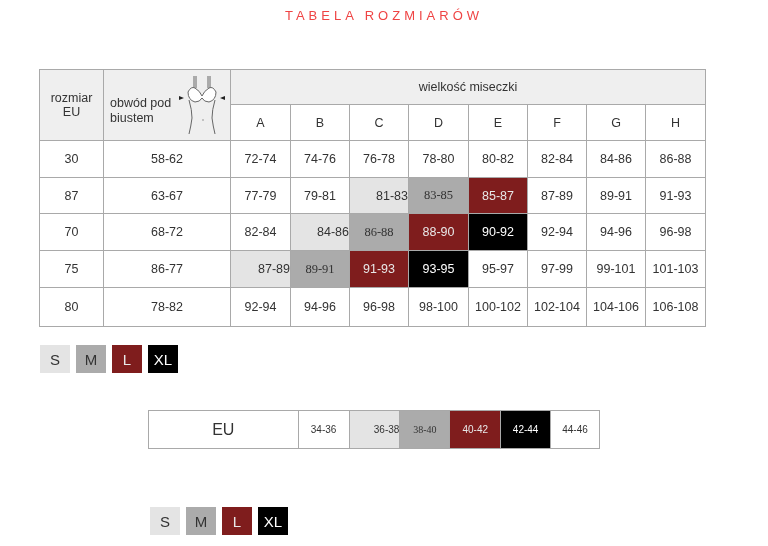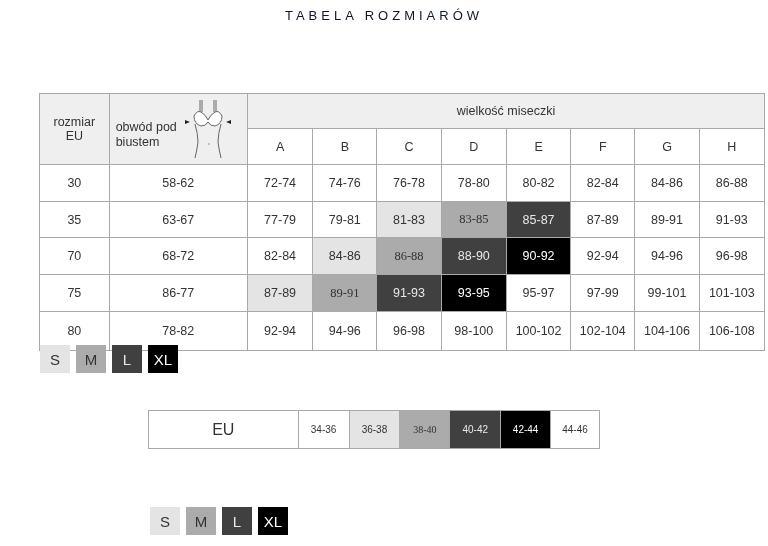--- a/index.html
+++ b/index.html
@@ -1,24 +1,24 @@
 <!DOCTYPE html>
 <html><head>
 <meta charset="utf-8">
 <style>
   html, body { margin:0; padding:0; background:#ffffff; }
   body { width:768px; height:546px; position:relative; overflow:hidden; font-family:"DejaVu Sans", sans-serif; color:#333; }
-  .title { position:absolute; top:8px; left:0; width:768px; text-align:center; font-family:"Liberation Sans", sans-serif; font-size:13px; letter-spacing:4px; color:#0f172a; }
+  .title { position:absolute; top:8px; left:0; width:768px; text-align:center; font-family:"Liberation Sans", sans-serif; font-size:13px; letter-spacing:4px; color:#ef4444; }
   table { border-collapse:collapse; position:absolute; font-family:"Liberation Sans", sans-serif; }
   td { border:1px solid #a9a9a9; text-align:center; vertical-align:middle; padding:0; font-size:12.5px; color:#333; }
-  #bra { left:39px; top:69px; width:726px;margin-top:24px; }
+  #bra { left:39px; top:69px; width:667px; }
   #bra .hdr { background:#efefef; }
-  .c-s { background:#e4e4e4; }
+  .c-s { background:#e4e4e4;text-align:right; }
   .c-m { background:#ababab;font-family:Liberation Serif, serif; }
-  .c-l { background:#404040; color:#e8e8e8 !important; }
+  .c-l { background:#7f1d1d; color:#e8e8e8 !important; }
   .c-xl { background:#000000; color:#ffffff !important; }
   .legend { position:absolute; display:flex; gap:6px; }
   .legend div { width:30px; height:28px; display:flex; align-items:center; justify-content:center; font-family:"Liberation Sans", sans-serif; font-size:15px; color:#333; }
   #panty { left:148px; top:410px; width:452px; }
   #panty td { font-size:10px; }
   .eu-big { font-size:16px !important; }
 </style>
 </head>
 <body>
 
@@ -77,21 +77,21 @@
         <td>72-74</td>
         <td>74-76</td>
         <td>76-78</td>
         <td>78-80</td>
         <td>80-82</td>
         <td>82-84</td>
         <td>84-86</td>
         <td>86-88</td>
       </tr>
       <tr style="height: 36px;">
-        <td>35</td>
+        <td>87</td>
         <td>63-67</td>
         <td>77-79</td>
         <td>79-81</td>
         <td class="c-s">81-83</td>
         <td class="c-m">83-85</td>
         <td class="c-l">85-87</td>
         <td>87-89</td>
         <td>89-91</td>
         <td>91-93</td>
       </tr>

